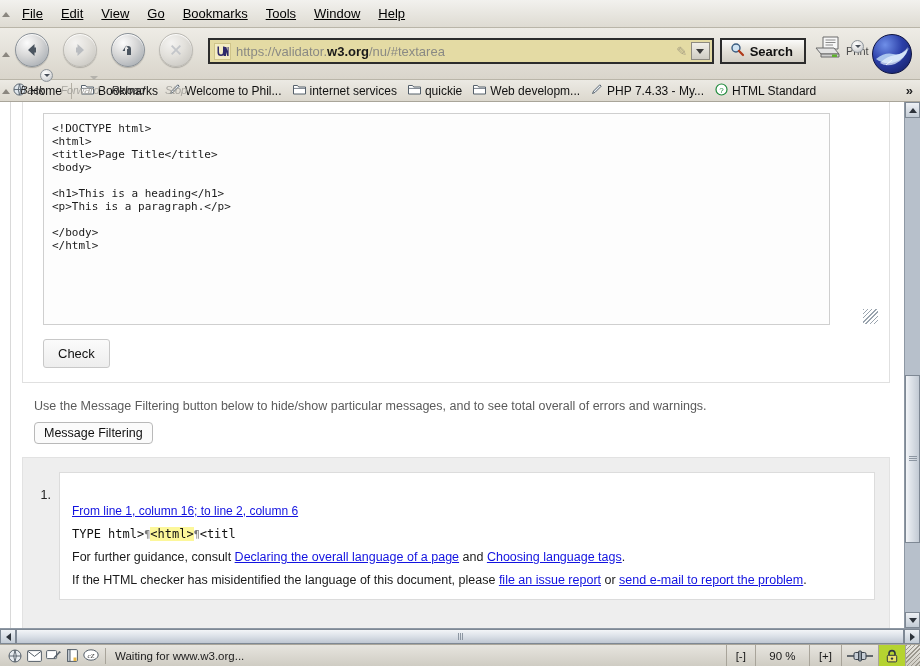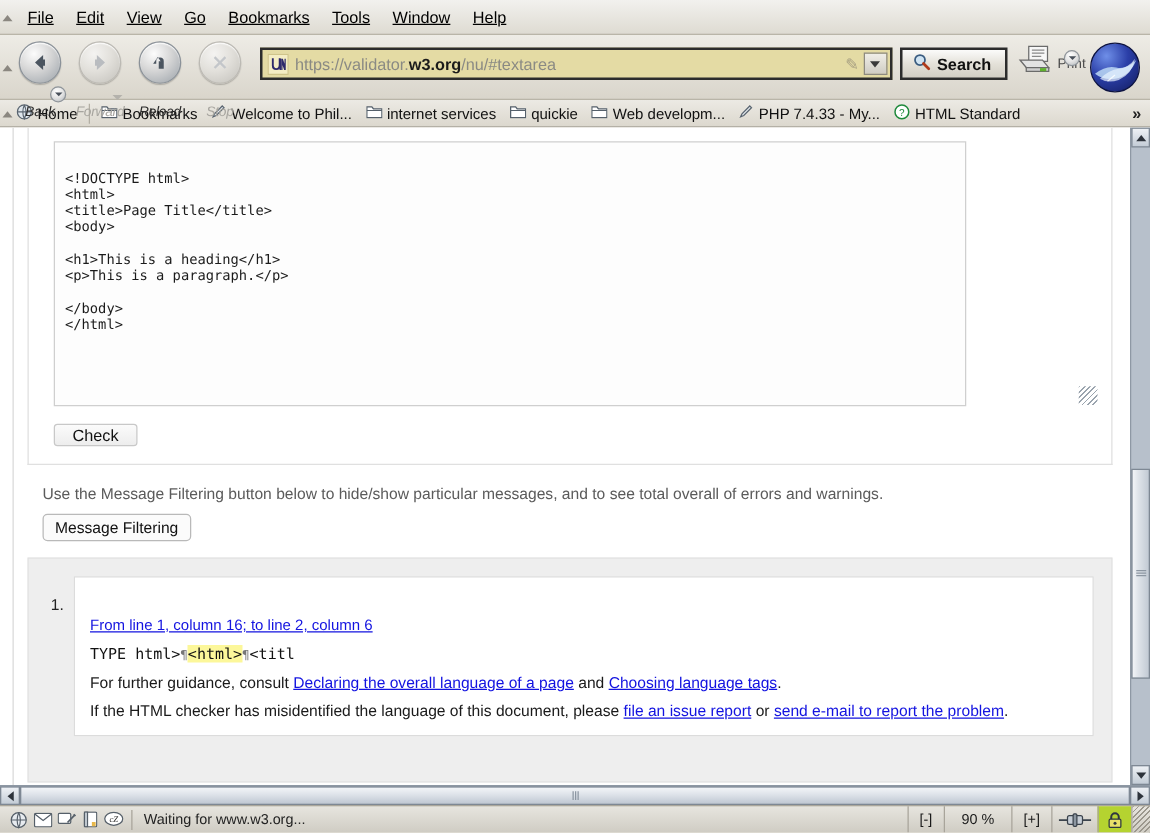--- a/index.html
+++ b/index.html
@@ -170,33 +170,33 @@
   .sel .chev { font-size: 10px; color: #333; margin-left: auto; }
   .cssbox { display: flex; align-items: center; gap: 4px; margin-left: 18px; }
   .cb {
     width: 13px; height: 13px; background: #fff;
     border: 1px solid #8a8a8a; border-radius: 2px;
   }
   .cb-label { font-size: 12px; color: #111; }
 
   .ta-wrap { position: relative; margin: 3px 0 0 0; }
   .textarea {
-    height: 212px; width: 730px;
+    height: 212px; width: 787px;
     background: #fdfdfd; border: 1px solid #cfcfcf;
     font-family: "DejaVu Sans Mono", monospace;
     font-size: 11px; line-height: 13px; color: #1b1b1b;
-    padding: 22px 8px; white-space: pre; overflow: hidden;
+    padding: 8px 8px; white-space: pre; overflow: hidden;
   }
   .ta-grip {
     position: absolute; right: 1px; bottom: 1px; width: 15px; height: 15px;
     background:
       repeating-linear-gradient(135deg, #9aa4ae 0 1px, transparent 1px 3px);
   }
   .checkbtn {
-    margin-top: 14px; height: 18px; padding: 0 14px;
+    margin-top: 14px; height: 29px; padding: 0 14px;
     background: linear-gradient(to bottom, #fbfbfb, #ededed);
     border: 1px solid #c8c8c8; border-radius: 3px;
     font-size: 13px; color: #111; cursor: default; display: inline-flex;
     align-items: center;
   }
 
   .hint {
     margin: 16px 0 0 34px; font-size: 12.5px; color: #5b5b5b;
   }
   .mfbtn {

